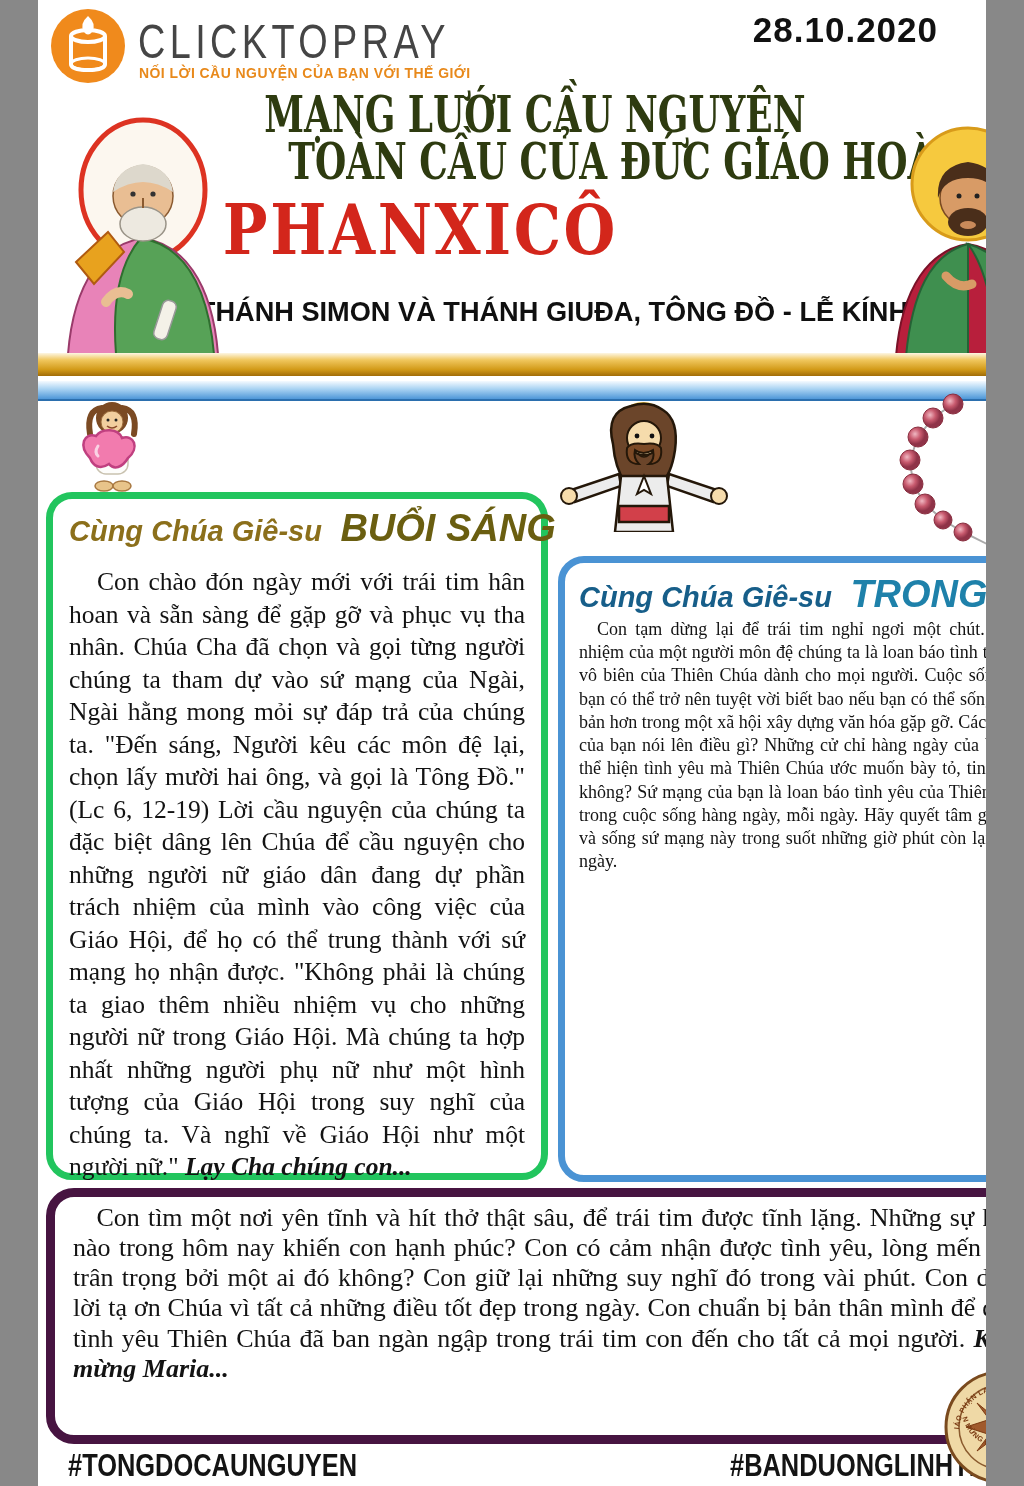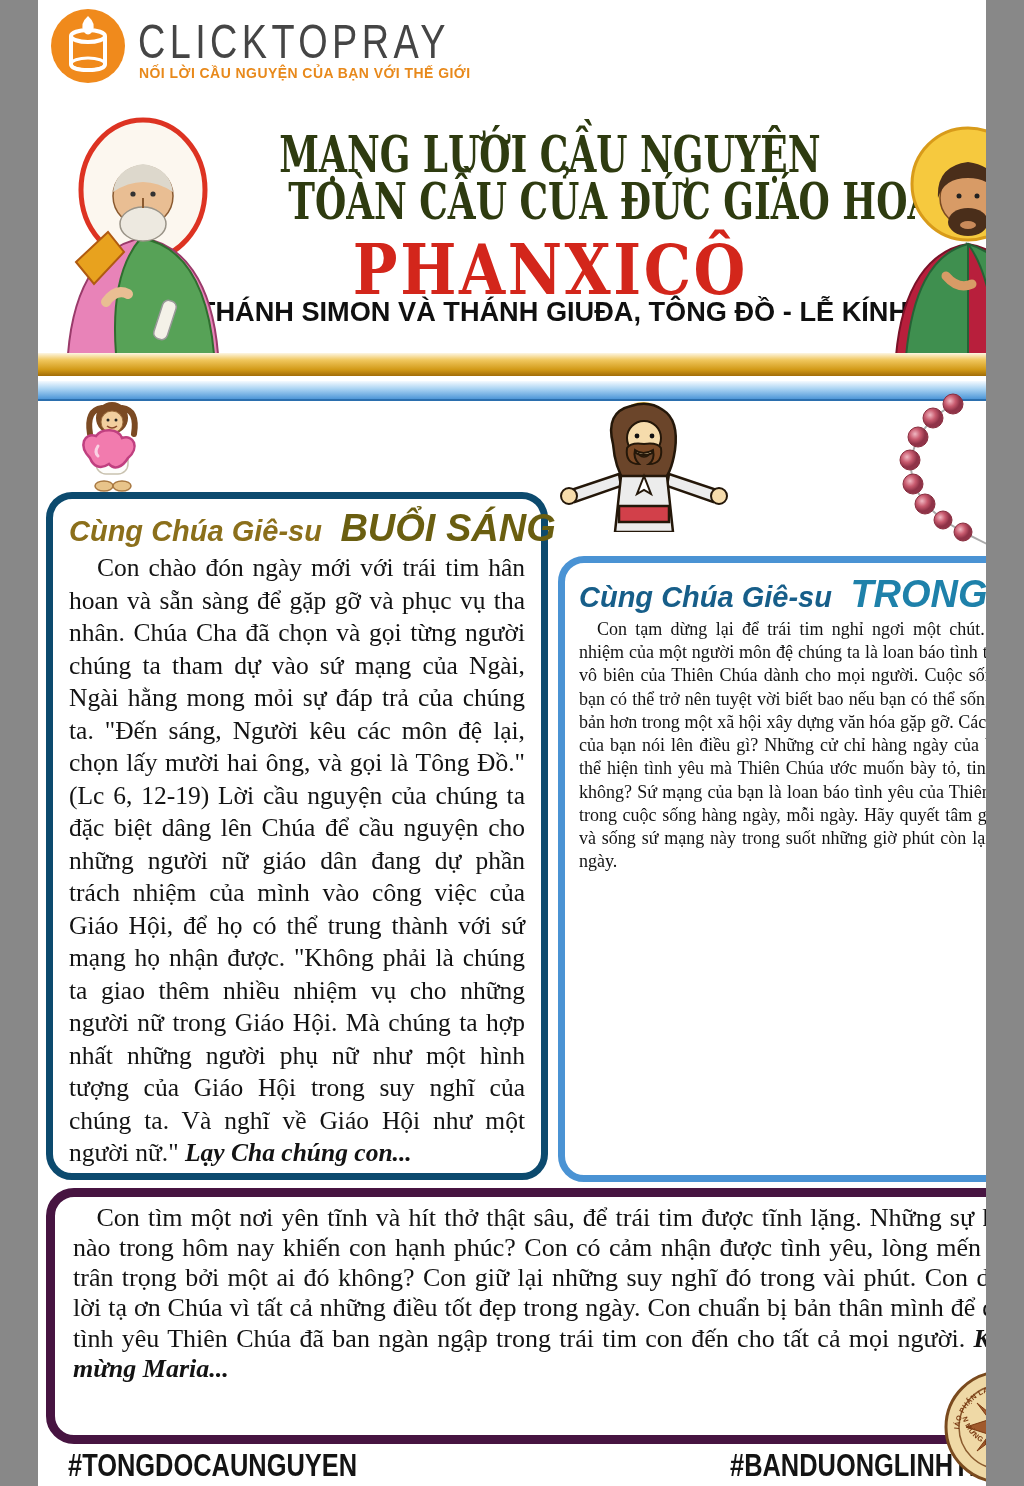--- a/index.html
+++ b/index.html
@@ -9,53 +9,53 @@
 
   
   .logo-circle{left:12px;top:8px;width:76px;height:76px;}
   .brand{left:100px;top:14px;color:#454545;font-size:43px;letter-spacing:5px;
          transform:scale(.88,1.12);transform-origin:left top;font-weight:400;white-space:nowrap;}
   .tagline{left:101px;top:64px;color:#E8891B;font-size:15px;font-weight:700;letter-spacing:.5px;white-space:nowrap;
            transform:scaleX(.93);transform-origin:left top;}
   .date{right:48px;top:10px;color:#111;font-size:35px;font-weight:700;letter-spacing:1px;}
 
   
-  .masthead{left:150px;top:92px;width:724px;text-align:center;line-height:1.02;margin-top:40px;}
+  .masthead{left:150px;top:92px;width:724px;line-height:1.02;}
   .t-green{display:inline-block;font-family:"DejaVu Serif",serif;font-weight:700;color:#2E3B10;
            font-size:46px;white-space:nowrap;transform:scale(.78,1.08);transform-origin:center;}
   .t-red{display:inline-block;font-family:"DejaVu Serif",serif;font-weight:700;color:#D3261B;
          font-size:70px;letter-spacing:3px;white-space:nowrap;transform:scale(.85,1.0);margin-top:8px;}
   .subtitle{left:150px;top:296px;width:724px;text-align:center;color:#101010;
             font-size:28px;font-weight:700;white-space:nowrap;transform:scaleX(.97);transform-origin:center;}
 
   
   .stripe-gold{left:0;top:353px;width:1024px;height:23px;
       background:linear-gradient(to bottom,#FDF6E3 0%,#F0C75E 30%,#D29A18 72%,#A06C08 100%);}
   .stripe-blue{left:0;top:381px;width:1024px;height:18px;
       background:linear-gradient(to bottom,#F5FAFF 0%,#A8D2F2 45%,#4E97D8 100%);border-bottom:2px solid #2B6FAE;}
 
   
   .box{box-sizing:border-box;background:#fff;}
-  .box-morning{left:8px;top:492px;width:502px;height:688px;border:7px solid #0c4a6e;border-radius:26px;
+  .box-morning{left:8px;top:492px;width:502px;height:688px;border:7px solid #22c55e;border-radius:26px;
                padding:8px 16px 0 16px;}
   .box-day{left:520px;top:556px;width:497px;height:626px;border:7px solid #4A93D4;border-radius:26px;
            padding:10px 14px 0 14px;}
   .box-evening{left:8px;top:1188px;width:1008px;height:256px;border:9px solid #471441;border-radius:28px;
                padding:4px 18px 0 18px;}
 
   .sec-head{text-align:center;white-space:nowrap;}
   .sec-label{font-style:italic;font-weight:700;font-size:29px;}
   .sec-title{font-style:italic;font-weight:700;font-size:38px;margin-left:14px;}
   .morning .sec-label{color:#8B6F1B;} .morning .sec-title{color:#6A5E10;}
   .day .sec-label{color:#175E89;}     .day .sec-title{color:#1E81AA;}
   .evening .sec-head{text-align:right;padding-right:6px;}
   .evening .sec-label{color:#111;}    .evening .sec-title{color:#111;margin-left:10px;}
 
   .body-text{font-family:"Liberation Serif",serif;color:#131313;text-align:justify;}
-  .morning .body-text{font-size:25.5px;line-height:1.275;text-indent:1.1em;margin-top:2px;}
+  .morning .body-text{font-size:25.5px;line-height:1.275;text-indent:1.1em;margin-top:16px;}
   .day .body-text{font-size:18px;line-height:1.29;text-indent:1.0em;margin-top:2px;}
   .evening .body-text{font-size:26px;line-height:1.16;text-indent:0.9em;margin-top:2px;}
   .closing{font-weight:700;font-style:italic;}
 
   
   .hashtag{top:1448px;color:#141414;font-size:31px;font-weight:700;white-space:nowrap;
            transform:scaleX(.82);transform-origin:left center;letter-spacing:0;}
   .hash-left{left:30px;}
   .hash-right{left:692px;}
 
@@ -74,20 +74,21 @@
 
   <svg class="abs logo-circle" viewBox="0 0 76 76">
     <circle cx="38" cy="38" r="37" fill="#F08A1C"></circle>
     <ellipse cx="38" cy="28" rx="17" ry="6" fill="none" stroke="#fff" stroke-width="4"></ellipse>
     <path d="M21,28 L21,56 Q21,62 38,62 Q55,62 55,56 L55,28" fill="none" stroke="#fff" stroke-width="4"></path>
     <ellipse cx="38" cy="56" rx="17" ry="6" fill="none" stroke="#fff" stroke-width="3"></ellipse>
     <path d="M38,8 Q47,16 42,24 Q38,29 34,24 Q29,16 38,8 Z" fill="#fff"></path>
   </svg>
   <div class="abs brand">CLICKTOPRAY</div>
   <div class="abs tagline">NỐI LỜI CẦU NGUYỆN CỦA BẠN VỚI THẾ GIỚI</div>
+  <div class="abs date">28.10.2020</div>
 
   <div class="abs masthead">
     <span class="t-green">MẠNG LƯỚI CẦU NGUYỆN</span><br>
     <span class="t-green">TOÀN CẦU CỦA ĐỨC GIÁO HOÀNG</span><br>
     <span class="t-red">PHANXICÔ</span>
   </div>
   <div class="abs subtitle">THÁNH SIMON VÀ THÁNH GIUĐA, TÔNG ĐỒ - LỄ KÍNH</div>
 
   <svg class="abs saint-left" viewBox="0 0 186 242">
     <ellipse cx="97" cy="78" rx="62" ry="70" fill="#FCF7EF" stroke="#DD3322" stroke-width="5"></ellipse>

